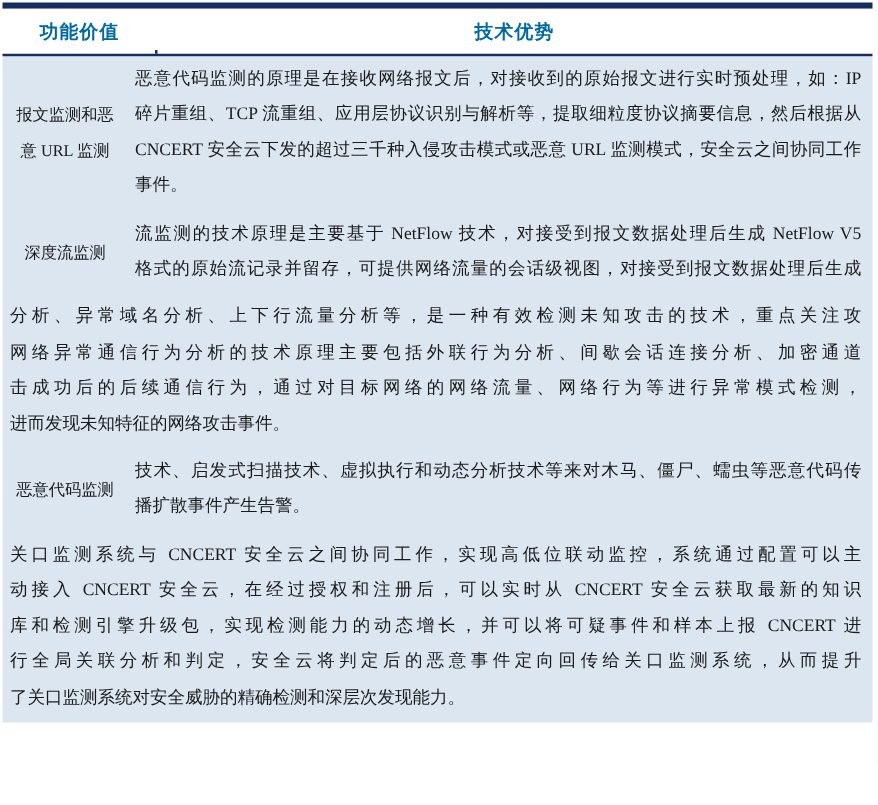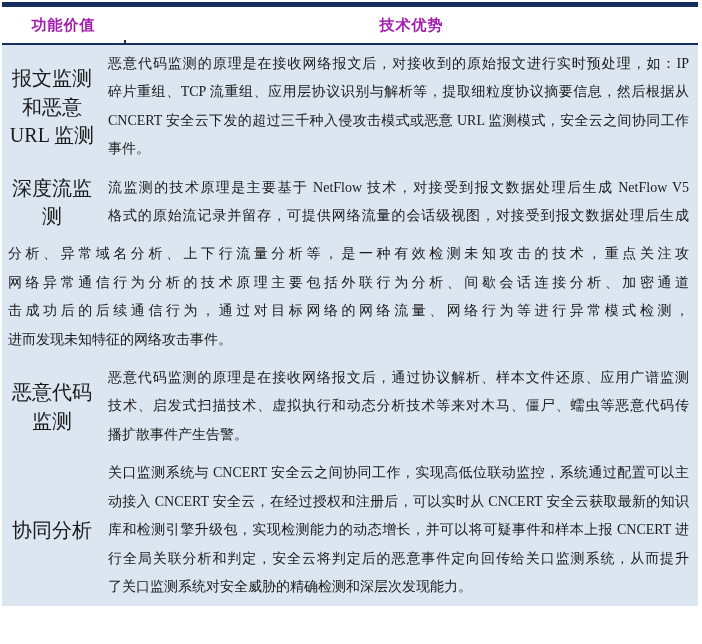--- a/index.html
+++ b/index.html
@@ -34,21 +34,21 @@
     display:flex;
     height:36px;
     background:#ffffff;
     align-items:center;
   }
   .header-cell{
     font-size:15px;
     font-weight:bold;
     text-align:center;
     letter-spacing:1px;
-    color:#a21caf;
+    color:#0369a1;
   }
   .header-cell.left{width:123px;}
   .header-cell.right{flex:1;text-align:center;}
   .header-underline{
     position:relative;
     height:2px;
     background:var(--navy);
   }
   .divider-tick{
     position:absolute;
@@ -63,21 +63,21 @@
   }
   .table-row{
     display:flex;
     align-items:center;
     padding:5px 0;
   }
   .label-cell{
     width:100px;
     padding:0 5px;
     text-align:center;
-    font-size:20px;
+    font-size:13px;
     line-height:28.4px;
   }
   .text-cell{
     flex:1;
     padding:0 9px 0 6px;
     font-size:14px;
     line-height:28.4px;
   }
   .text-line{
     text-align:justify;
@@ -135,30 +135,26 @@
             <div class="text-line">击成功后的后续通信行为，通过对目标网络的网络流量、网络行为等进行异常模式检测，</div>
             <div class="text-line last">进而发现未知特征的网络攻击事件。</div>
           </div>
   </div>
 
   <div class="table-row">
     <div class="label-cell">
       <span>恶意代码监测</span>
     </div>
     <div class="text-cell">
-            <div class="text-line">恶意代码监测的原理是在接收网络报文后，通过协议解析、样本文件还原、应用广谱监测</div>
             <div class="text-line">技术、启发式扫描技术、虚拟执行和动态分析技术等来对木马、僵尸、蠕虫等恶意代码传</div>
             <div class="text-line last">播扩散事件产生告警。</div>
           </div>
   </div>
 
   <div class="table-row">
-    <div class="label-cell">
-      <span>协同分析</span>
-    </div>
     <div class="text-cell">
             <div class="text-line">关口监测系统与 CNCERT 安全云之间协同工作，实现高低位联动监控，系统通过配置可以主</div>
             <div class="text-line">动接入 CNCERT 安全云，在经过授权和注册后，可以实时从 CNCERT 安全云获取最新的知识</div>
             <div class="text-line">库和检测引擎升级包，实现检测能力的动态增长，并可以将可疑事件和样本上报 CNCERT 进</div>
             <div class="text-line">行全局关联分析和判定，安全云将判定后的恶意事件定向回传给关口监测系统，从而提升</div>
             <div class="text-line last">了关口监测系统对安全威胁的精确检测和深层次发现能力。</div>
           </div>
   </div>
 </div>
 

